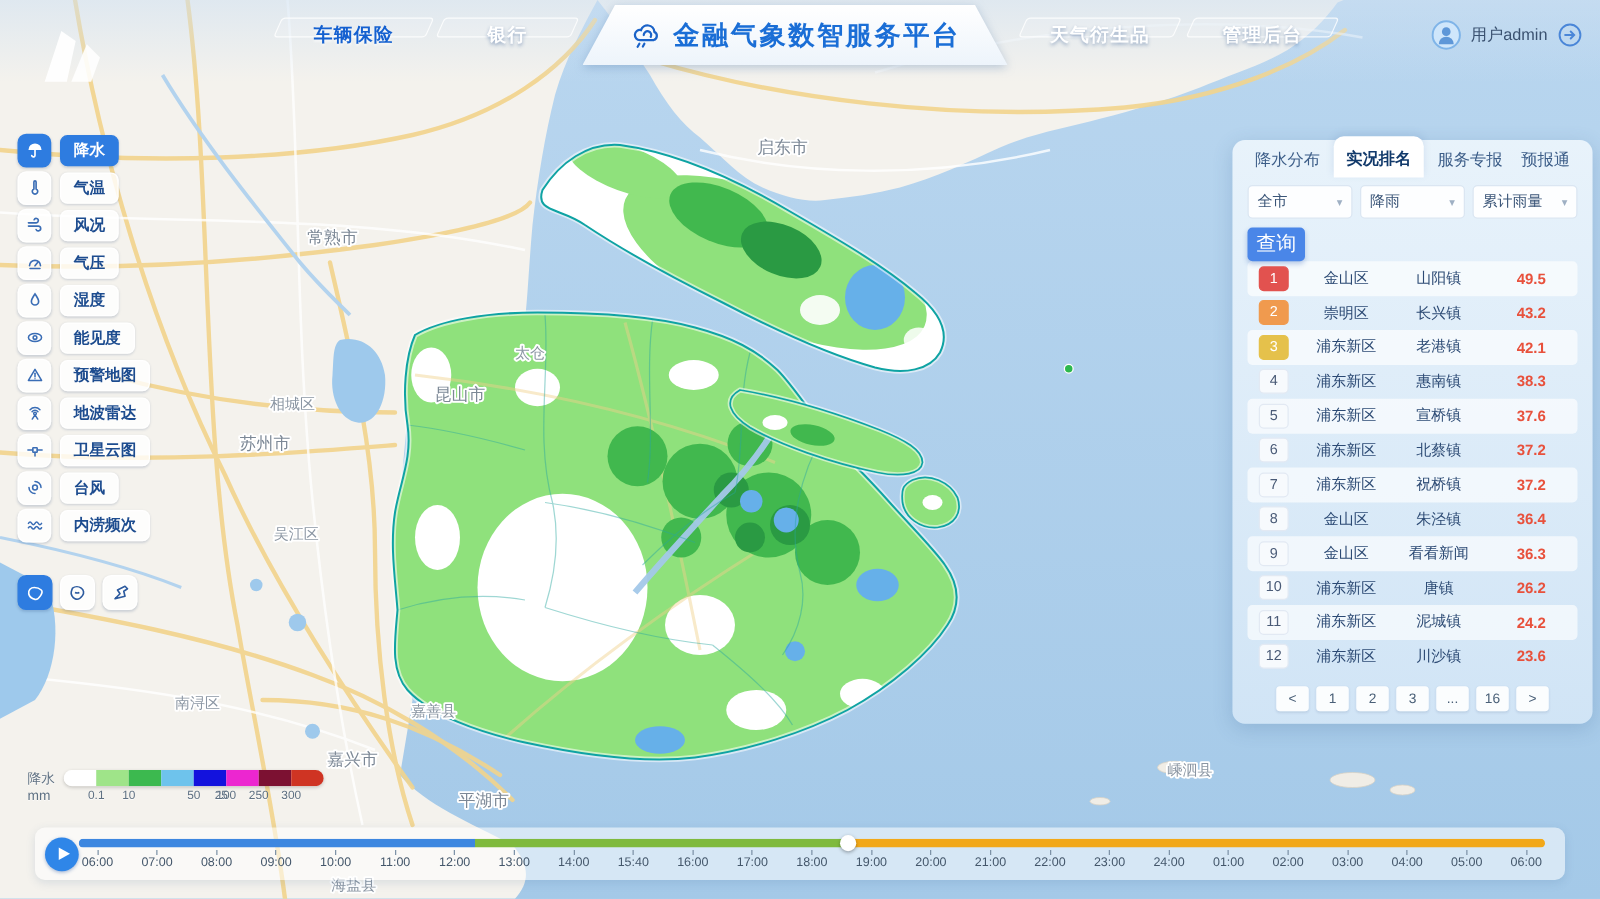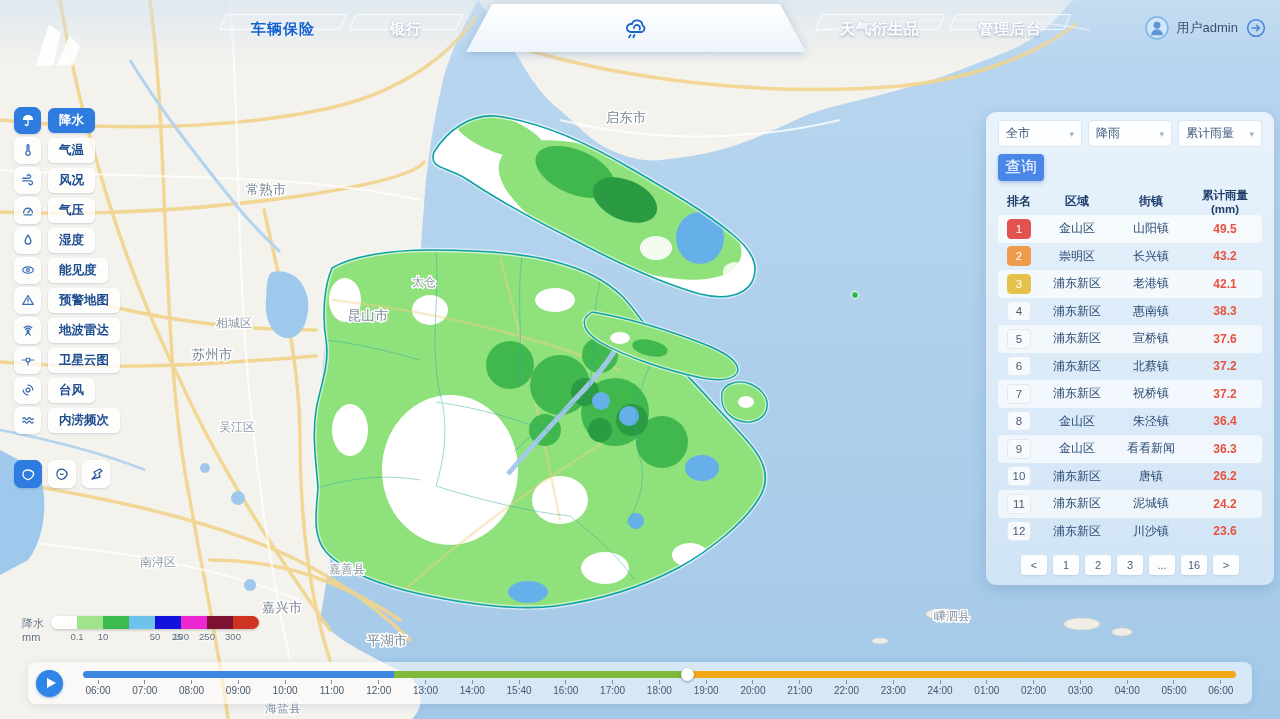--- a/index.html
+++ b/index.html
@@ -86,21 +86,21 @@
   .llbl{position:absolute;top:2px;transform:translateX(-50%);font-size:9.5px;color:#5f7183;
        text-shadow:0 1px 0 rgba(255,255,255,.7);}
   
   .timeline{position:absolute;left:28px;top:662px;width:1224px;height:42px;box-sizing:border-box;
        background:rgba(255,255,255,.55);border-radius:8px;display:flex;align-items:center;padding:0 16px 0 8px;
        box-shadow:0 2px 8px rgba(60,100,150,.15);}
   .playbtn{width:27px;height:27px;border-radius:50%;background:#2f86e8;flex:0 0 auto;
        display:flex;align-items:center;justify-content:center;cursor:pointer;box-shadow:0 1px 3px rgba(30,80,160,.4);}
   .playbtn .tri{width:0;height:0;border-left:9px solid #fff;border-top:5.5px solid transparent;
        border-bottom:5.5px solid transparent;margin-left:3px;}
-  .trackwrap{flex:1;position:relative;height:100%;margin-left:20px;}
+  .trackwrap{flex:1;position:relative;height:100%;margin-left:0;}
   .track{position:absolute;left:0;right:0;top:9px;height:7px;border-radius:4px;overflow:hidden;display:flex;}
   .track div{height:100%;}
   .handle{position:absolute;top:6px;width:13px;height:13px;border-radius:50%;background:#fff;
        box-shadow:0 1px 3px rgba(0,0,0,.35);cursor:pointer;}
   .ticks{position:absolute;left:0;right:0;top:18px;display:flex;justify-content:space-between;}
   .tick{display:flex;flex-direction:column;align-items:center;width:30px;}
   .tick .tl{width:1px;height:4px;background:#7e93a8;}
   .tick .tt{font-size:10px;color:#44576b;margin-top:1px;white-space:nowrap;}
 </style>
 </head>
@@ -282,20 +282,21 @@
   <span class="skew"></span>
   <span class="lbl">银行</span>
 </div>
 <div class="center-tab-wrap">
   <div class="center-tab">
     <svg width="27" height="24" viewBox="0 0 24 24" fill="none" stroke="#1b63c8" stroke-width="1.8" stroke-linecap="round">
       <path d="M6.5 16a4 4 0 1 1 .8-7.9A5.5 5.5 0 0 1 18 9.5 3.5 3.5 0 0 1 17.5 16z"></path>
       <path d="M9.5 12a3 3 0 1 1 5.6 1.5"></path>
       <path d="M6 19l-1.4 2.4M10 19l-1.2 2.2"></path>
     </svg>
+    <span class="title">金融气象数智服务平台</span>
   </div>
 </div>
 <div class="ptab" style="left:818px;width:124px;">
   <span class="skew"></span>
   <span class="lbl">天气衍生品</span>
 </div>
 <div class="ptab" style="left:952px;width:116px;">
   <span class="skew"></span>
   <span class="lbl">管理后台</span>
 </div>
@@ -425,42 +426,42 @@
       </span>
     <span class="shape-btn">
         <svg width="16" height="16" viewBox="0 0 16 16" fill="none" stroke="currentColor" stroke-width="1.3" stroke-linejoin="round">
           <path d="M12 3L6 6l2 3-4 4 8-2-1-4 3-2z"></path>
         </svg>
       </span>
   </div>
 </div>
 
 <div class="panel">
+  <div class="ptabs">
+    <span class="tab">降水分布</span>
+    <span class="tab active">实况排名</span>
+    <span class="tab">服务专报</span>
+    <span class="tab">预报通</span>
+  </div>
   <div class="filters">
     <span class="select">
         <span>全市</span>
         <span class="caret">▾</span>
       </span>
     <span class="select">
         <span>降雨</span>
         <span class="caret">▾</span>
       </span>
     <span class="select">
         <span>累计雨量</span>
         <span class="caret">▾</span>
       </span>
   </div>
   <div class="daterow">
     <span class="querybtn">查询</span>
-  </div>
-  <div class="thead">
-    <span>排名</span>
-    <span>区域</span>
-    <span>街镇</span>
-    <span class="c4">累计雨量(mm)</span>
   </div>
   <div class="trows">
 
       <div class="trow">
         <span><i class="badge">1</i></span>
         <span>金山区</span>
         <span>山阳镇</span>
         <span class="val">49.5</span>
       </div>
 

